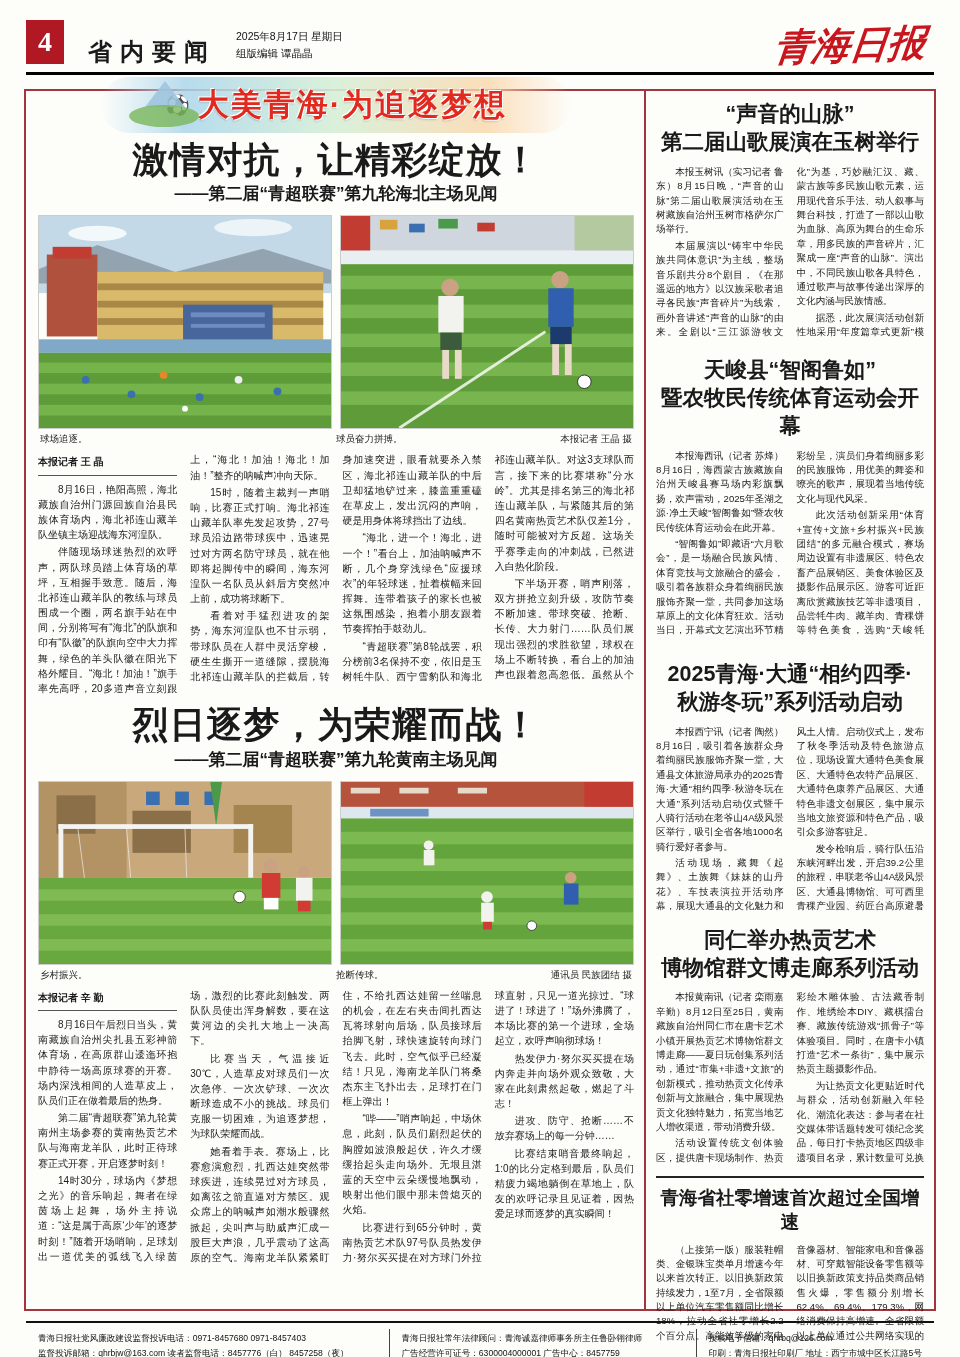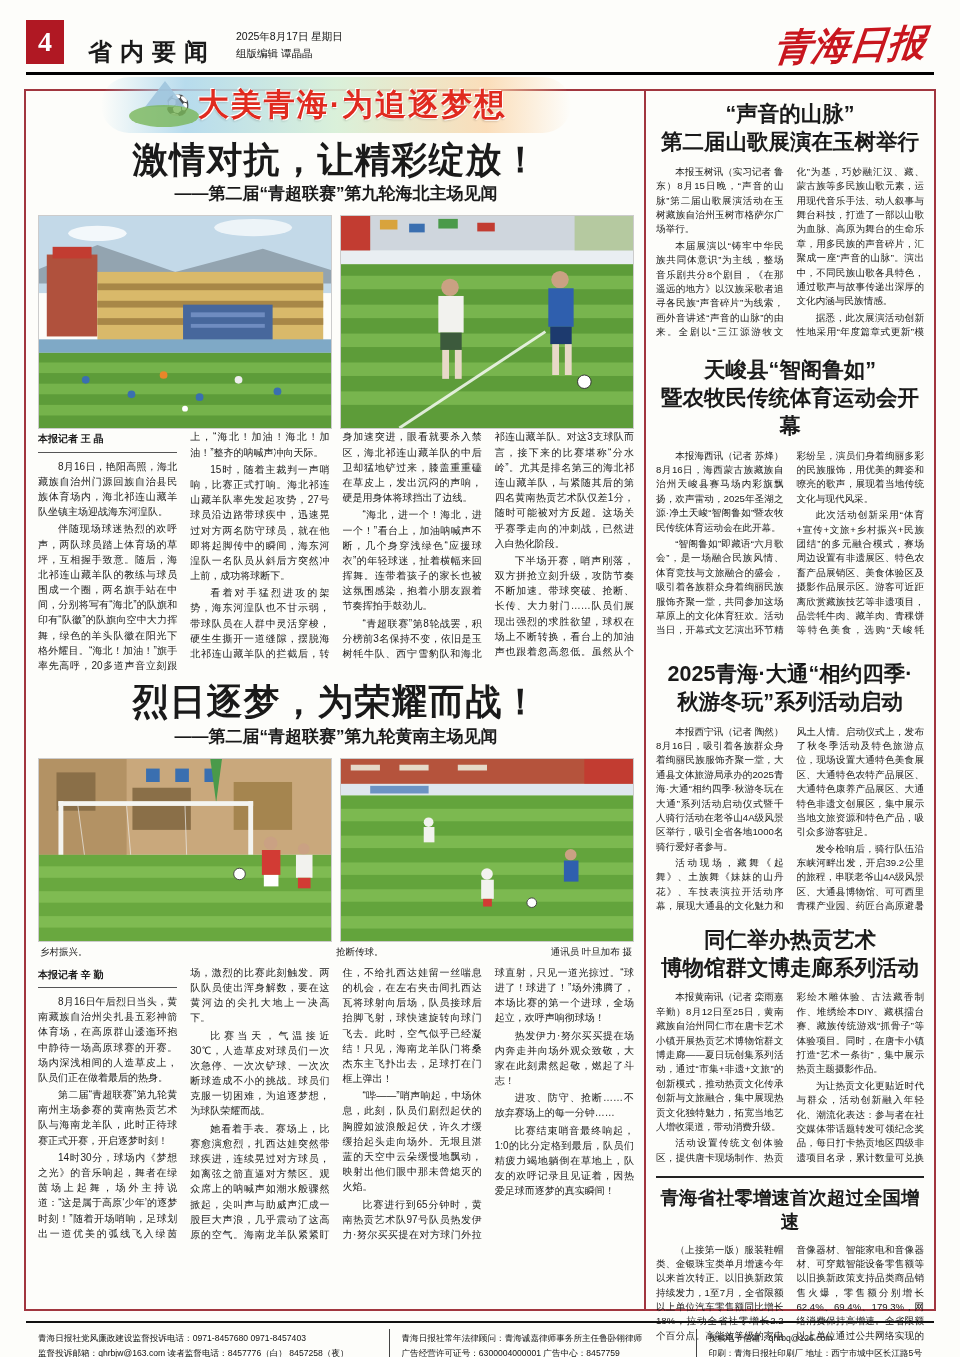--- a/index.html
+++ b/index.html
@@ -150,20 +150,27 @@
               <rect x="117" y="139" width="7" height="30" fill="#e8d9c8"></rect>
               <circle cx="225" cy="66" r="9" fill="#caa183"></circle>
               <rect x="213" y="75" width="26" height="40" fill="#2f5fae"></rect>
               <rect x="215" y="115" width="22" height="18" fill="#1d3a6e"></rect>
               <rect x="217" y="133" width="7" height="32" fill="#e8d9c8"></rect>
               <rect x="230" y="133" width="7" height="32" fill="#e8d9c8"></rect>
               <circle cx="250" cy="172" r="7" fill="#ffffff" stroke="#333" stroke-width="1"></circle>
             </svg>
           </figure>
         </div>
+        <div class="caps">
+          <span class="c1">球场追逐。</span>
+          <span class="c2">
+            <span>球员奋力拼搏。</span>
+            <span class="credit">本报记者 王晶 摄</span>
+          </span>
+        </div>
         <div class="body cols4 b1">
           <p class="byline">本报记者 王 晶</p>
         <p>8月16日，艳阳高照，海北藏族自治州门源回族自治县民族体育场内，海北祁连山藏羊队坐镇主场迎战海东河湟队。</p>
             <p>伴随现场球迷热烈的欢呼声，两队球员踏上体育场的草坪，互相握手致意。随后，海北祁连山藏羊队的教练与球员围成一个圈，两名旗手站在中间，分别将写有“海北”的队旗和印有“队徽”的队旗向空中大力挥舞，绿色的羊头队徽在阳光下格外耀目。“海北！加油！”旗手率先高呼，20多道声音立刻跟上，“海北！加油！海北！加油！”整齐的呐喊声冲向天际。</p>
             <p>15时，随着主裁判一声哨响，比赛正式打响。海北祁连山藏羊队率先发起攻势，27号球员沿边路带球疾中，迅速晃过对方两名防守球员，就在他即将起脚传中的瞬间，海东河湟队一名队员从斜后方突然冲上前，成功将球断下。</p>
             <p>看着对手猛烈进攻的架势，海东河湟队也不甘示弱，带球队员在人群中灵活穿梭，硬生生撕开一道缝隙，摆脱海北祁连山藏羊队的拦截后，转身加速突进，眼看就要杀入禁区，海北祁连山藏羊队的中后卫却猛地铲过来，膝盖重重磕在草皮上，发出沉闷的声响，硬是用身体将球挡出了边线。</p>
             <p>“海北，进一个！海北，进一个！”看台上，加油呐喊声不断，几个身穿浅绿色“应援球衣”的年轻球迷，扯着横幅来回挥舞。连带着孩子的家长也被这氛围感染，抱着小朋友跟着节奏挥拍手鼓劲儿。</p>
             <p>“青超联赛”第8轮战罢，积分榜前3名保持不变，依旧是玉树牦牛队、西宁雪豹队和海北祁连山藏羊队。对这3支球队而言，接下来的比赛堪称“分水岭”。尤其是排名第三的海北祁连山藏羊队，与紧随其后的第四名黄南热贡艺术队仅差1分，随时可能被对方反超。这场关乎赛季走向的冲刺战，已然进入白热化阶段。</p>
             <p>下半场开赛，哨声刚落，双方拼抢立刻升级，攻防节奏不断加速。带球突破、抢断、长传、大力射门……队员们展现出强烈的求胜欲望，球权在场上不断转换，看台上的加油声也跟着忽高忽低。虽然从个人技术、整体战术水平来看，“青超”球员与职业球员存在明显差距，但他们无保留的冲刺、肌肉间的强悍对抗，更让人感到过瘾。</p>
           </div>
@@ -226,21 +233,21 @@
               <circle cx="236" cy="100" r="6" fill="#caa183"></circle>
               <rect x="229" y="106" width="15" height="22" fill="#2f5fae"></rect>
               <circle cx="196" cy="150" r="5" fill="#ffffff" stroke="#444" stroke-width="1"></circle>
             </svg>
           </figure>
         </div>
         <div class="caps">
           <span class="c1">乡村振兴。</span>
           <span class="c2">
             <span>抢断传球。</span>
-            <span class="credit">通讯员 叶旦加布 摄</span>
+            <span class="credit">通讯员 民族团结 摄</span>
           </span>
         </div>
         <div class="body cols4 b2">
           <p class="byline">本报记者 辛 勤</p>
         <p>8月16日午后烈日当头，黄南藏族自治州尖扎县五彩神箭体育场，在高原群山逶迤环抱中静待一场高原球赛的开赛。场内深浅相间的人造草皮上，队员们正在做着最后的热身。</p>
             <p>第二届“青超联赛”第九轮黄南州主场参赛的黄南热贡艺术队与海南龙羊队，此时正待球赛正式开赛，开启逐梦时刻！</p>
             <p>14时30分，球场内《梦想之光》的音乐响起，舞者在绿茵场上起舞，场外主持说道：“这是属于高原‘少年’的逐梦时刻！”随着开场哨响，足球划出一道优美的弧线飞入绿茵场，激烈的比赛此刻触发。两队队员使出浑身解数，要在这黄河边的尖扎大地上一决高下。</p>
             <p>比赛当天，气温接近30℃，人造草皮对球员们一次次急停、一次次铲球、一次次断球造成不小的挑战。球员们克服一切困难，为追逐梦想，为球队荣耀而战。</p>
             <p>她看着手表。赛场上，比赛愈演愈烈，扎西达娃突然带球疾进，连续晃过对方球员，如离弦之箭直逼对方禁区。观众席上的呐喊声如潮水般骤然掀起，尖叫声与助威声汇成一股巨大声浪，几乎震动了这高原的空气。海南龙羊队紧紧盯住，不给扎西达娃留一丝喘息的机会，在左右夹击间扎西达瓦将球射向后场，队员接球后抬脚飞射，球快速旋转向球门飞去。此时，空气似乎已经凝结！只见，海南龙羊队门将桑杰东主飞扑出去，足球打在门框上弹出！</p>
             <p>“哔——”哨声响起，中场休息，此刻，队员们剧烈起伏的胸膛如波浪般起伏，许久才缓缓抬起头走向场外。无垠且湛蓝的天空中云朵缓慢地飘动，映射出他们眼中那未曾熄灭的火焰。</p>

